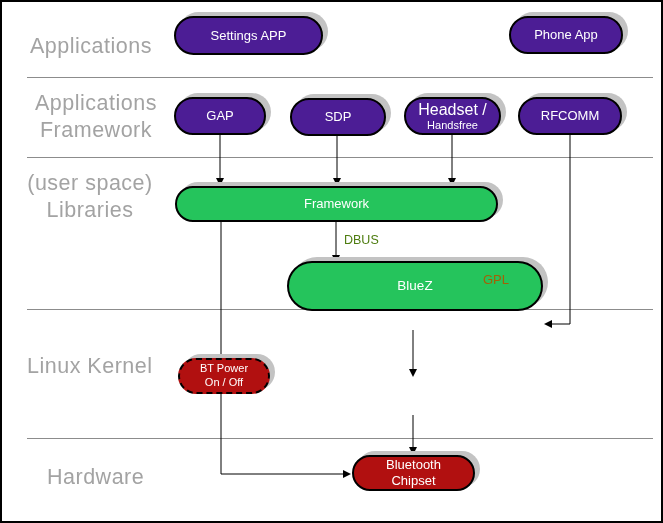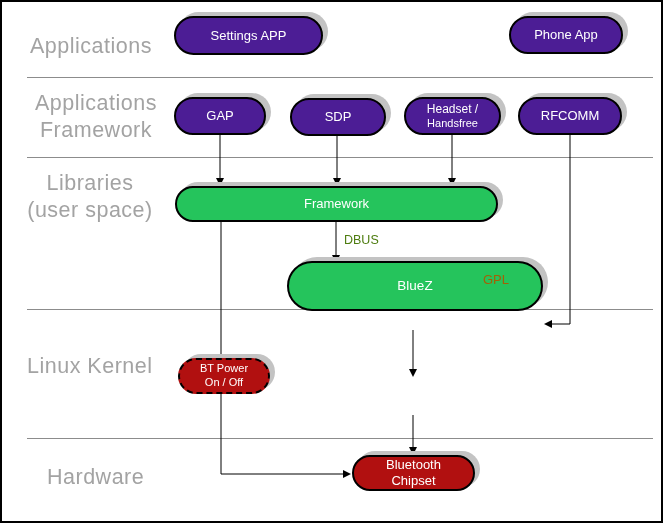--- a/index.html
+++ b/index.html
@@ -54,22 +54,22 @@
   <div class="divider" style="top:436px"></div>
 
   <div class="layer-label" style="left:28px;top:32px">Applications</div>
 
   <div class="layer-label center" style="left:18px;top:88px;width:152px">
     <div>Applications</div>
     <div>Framework</div>
   </div>
 
   <div class="layer-label center" style="left:8px;top:168px;width:160px">
+    <div>(user space)</div>
     <div>Libraries</div>
-    <div>(user space)</div>
   </div>
 
   <div class="layer-label" style="left:25px;top:352px">Linux Kernel</div>
 
   <div class="layer-label" style="left:45px;top:463px">Hardware</div>
 
   <svg id="connectors" width="663" height="523">
 
     <line x1="218" y1="133" x2="218" y2="177" stroke="#000" stroke-width="1"></line>
     <polygon points="214,176 222,176 218,184" fill="#000"></polygon>
@@ -103,21 +103,21 @@
     <span>Phone App</span>
   </div>
 
   <div class="pill blue" style="left:172px;top:95px;width:92px;height:38px">
     <span>GAP</span>
   </div>
   <div class="pill blue" style="left:288px;top:96px;width:96px;height:38px">
     <span>SDP</span>
   </div>
   <div class="pill blue" style="left:402px;top:95px;width:97px;height:38px">
-    <span style="font-size:12px">Headset /</span>
+    <span style="font-size:16px">Headset /</span>
     <span class="sub">Handsfree</span>
   </div>
   <div class="pill blue" style="left:516px;top:95px;width:104px;height:38px">
     <span>RFCOMM</span>
   </div>
 
   <div class="pill green" style="left:173px;top:184px;width:323px;height:36px">
     <span>Framework</span>
   </div>
   <div class="pill green" style="left:285px;top:259px;width:256px;height:50px;font-size:13.5px">

